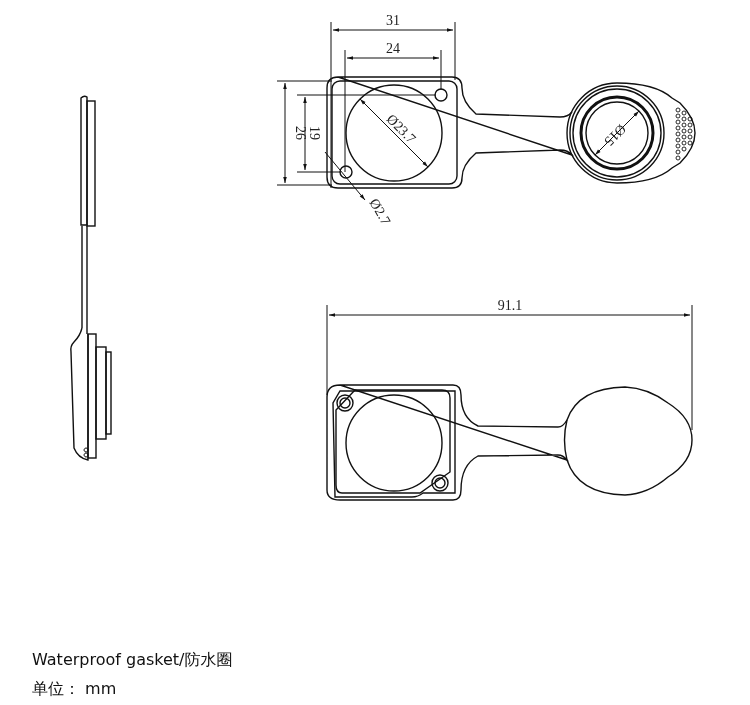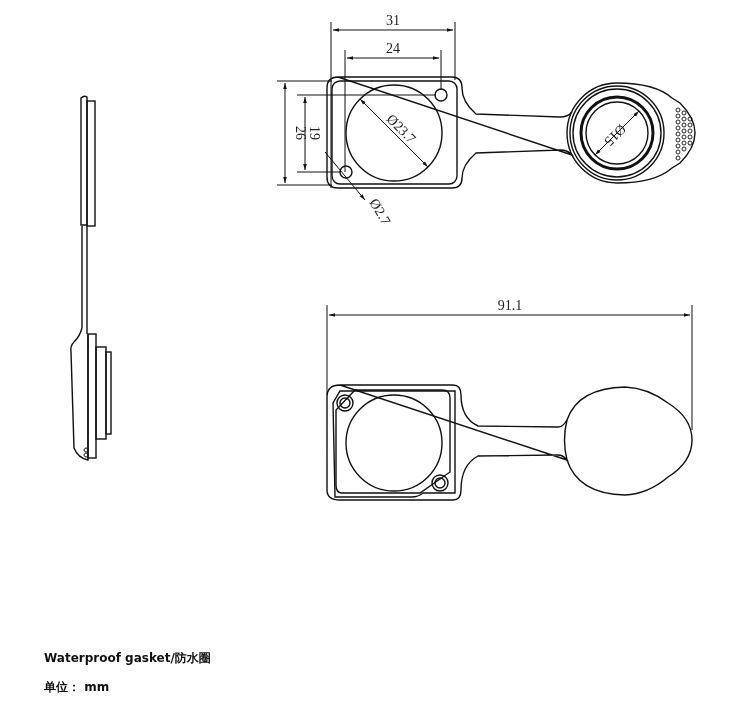--- a/index.html
+++ b/index.html
@@ -1,19 +1,19 @@
 <!DOCTYPE html>
 <html><head>
 <meta charset="utf-8">
 <style>
   html, body { margin:0; padding:0; background:#ffffff; }
   body { width:750px; height:705px; position:relative; overflow:hidden; font-family:"DejaVu Sans", sans-serif; }
   svg.drawing { position:absolute; left:0; top:0; }
   .dimtext { font-family:"Liberation Serif", serif; font-size:14px; fill:#222; }
-  .caption { position:absolute; left:44px; font-weight:bold; font-size:12px; color:#111; font-family:"DejaVu Sans", sans-serif; }
+  .caption { position:absolute; left:32px; font-weight:normal; font-size:16px; color:#111; font-family:"DejaVu Sans", sans-serif; }
   #cap1 { top:650px; }
   #cap2 { top:679px; }
 </style>
 </head>
 <body>
 
 <svg class="drawing" width="750" height="705" viewBox="0 0 750 705" xmlns="http://www.w3.org/2000/svg">
   <defs>
     <marker id="arr" viewBox="0 0 10 10" refX="10" refY="5" markerWidth="9" markerHeight="6" orient="auto-start-reverse">
       <path d="M0,2 L10,5 L0,8 z" fill="#111"></path>

